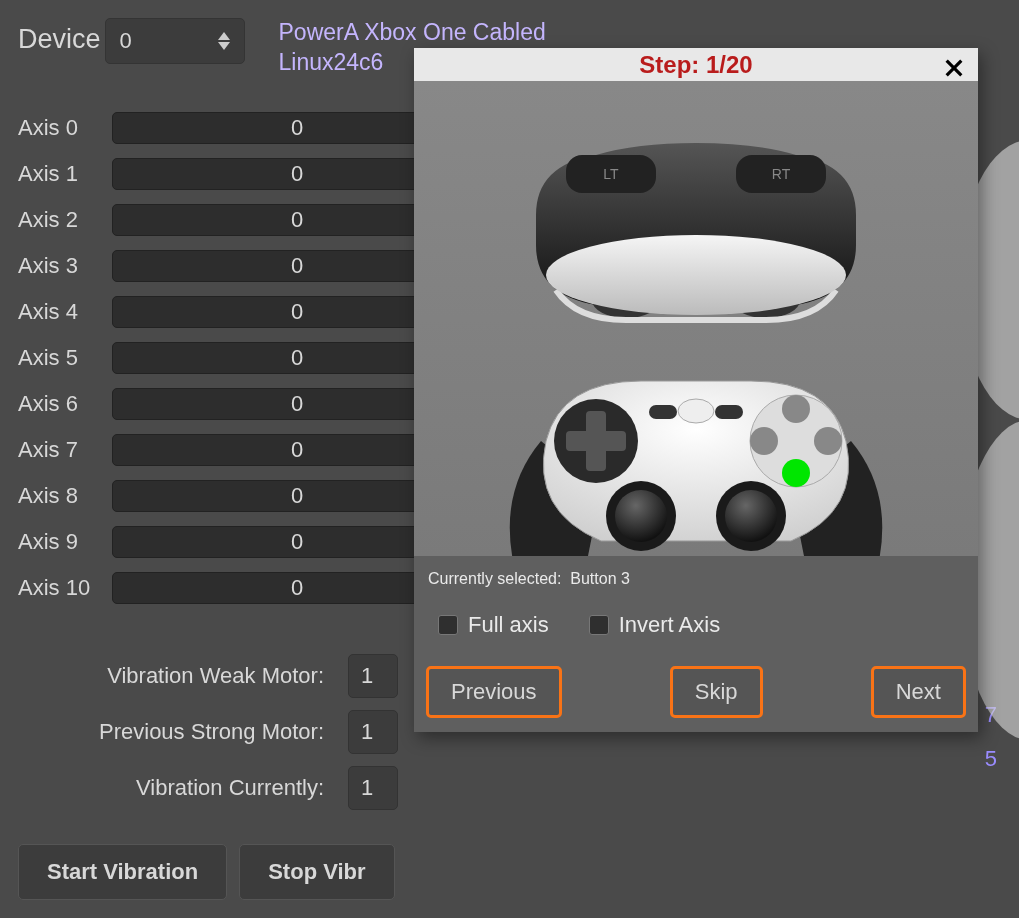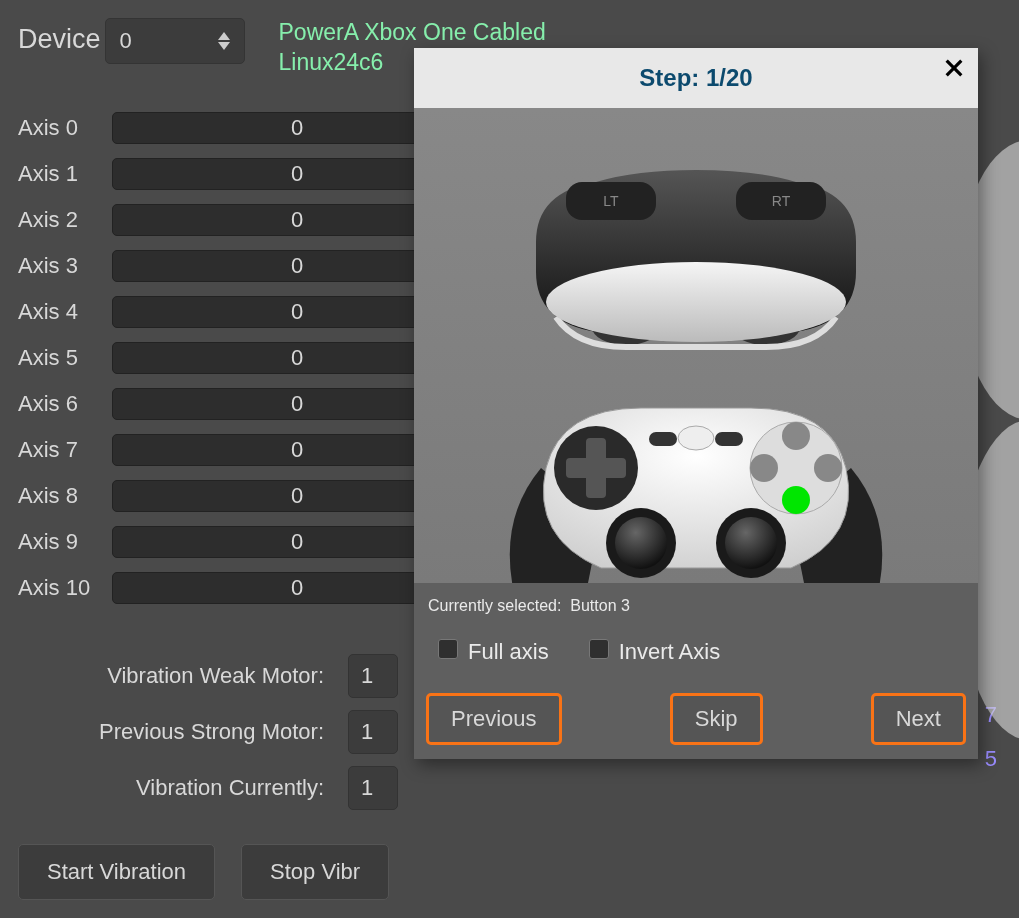--- a/index.html
+++ b/index.html
@@ -31,21 +31,21 @@
   justify-content: space-between;
 }
 .spinbox .val { color: #d8d8d8; }
 .spinbox .arrows { display:flex; flex-direction:column; gap:2px; }
 .arrow-up, .arrow-down {
   width: 0; height: 0; border-left: 6px solid transparent; border-right: 6px solid transparent;
 }
 .arrow-up { border-bottom: 8px solid #ccc; }
 .arrow-down { border-top: 8px solid #ccc; }
 .device-name {
-  color: #86efac; font-size: 23px; margin-left: 34px; line-height: 1.3;
+  color: #c4b5fd; font-size: 23px; margin-left: 34px; line-height: 1.3;
   white-space: pre;
 }
 .axes {}
 .axis-row {
   display: flex; align-items: center;
   margin-bottom: 14px;
 }
 .axis-lbl { width: 94px; font-size: 22px; }
 .progress {
   flex:1;
@@ -58,43 +58,43 @@
   color: #d8d8d8;
 }
 .vib-section { margin-top: 50px; }
 .vib-row { display:flex; align-items:center; margin-bottom: 12px;}
 .vib-label { width: 330px; text-align: right; padding-right: 24px; font-size: 22px;}
 .vib-input {
   width: 50px; height: 44px;
   background: #3c3c3c; border: 1px solid #333; border-radius:5px;
   display:flex; align-items:center; padding-left: 12px;
 }
-.btn-row { display:flex; gap: 26px; margin-top: 34px;}
+.btn-row { display:flex; gap: 12px; margin-top: 34px; font-weight: bold;}
 .button {
   background: #3c3c3c;
   border: 1px solid #555;
   border-radius: 5px;
   padding: 14px 28px;
   color: #d8d8d8;
   font-size: 22px;
   cursor: pointer;
 }
 
 .dialog {
   position: absolute;
   left: 414px; top: 48px;
   width: 564px;
   background: #8a8a8a;
   box-shadow: 4px 6px 16px rgba(0,0,0,0.4);
 }
 .dialog-title {
   background: #e8e8e8;
-  color: #0c4a6e;
+  color: #b91c1c;
   display:flex; align-items:center; justify-content:center;
-  height: 60px;
+  height: 33px;
   position: relative;
   font-size: 24px;
   font-weight: bold;
 }
 .dialog-close {
   position:absolute; right:10px; top:6px;
   width:28px; height:28px;
   cursor:pointer;
   display:flex; align-items:center; justify-content:center;
 }
@@ -115,21 +115,21 @@
   top: 280px;
   width: 410px; height: 260px;
 }
 .dialog-lower {
   background: #5f5f5f;
   color: #eaeaea;
   padding: 14px 8px;
 }
 .sel-line { font-size: 16px; margin-bottom: 24px; padding-left: 6px;}
 .chk-row { display:flex; gap: 40px; margin-bottom: 28px; padding-left: 16px;}
-.chk { display:flex; gap: 10px; font-size: 22px; cursor:pointer;}
+.chk { display:flex; align-items:center; gap: 10px; font-size: 22px; cursor:pointer;}
 .chk .box {
   width: 20px; height: 20px;
   border: 1px solid #777;
   background: #2f2f2f;
   border-radius: 3px;
 }
 .dialog-btns { display:flex; justify-content: space-between; padding: 0 4px;}
 .dialog-btns .button { padding: 10px 22px; background:#555; border:3px solid #f97316;}
 
 .bg-side { position:absolute; right:-40px; top:120px; width:120px; height: 700px; opacity:0.6;}

